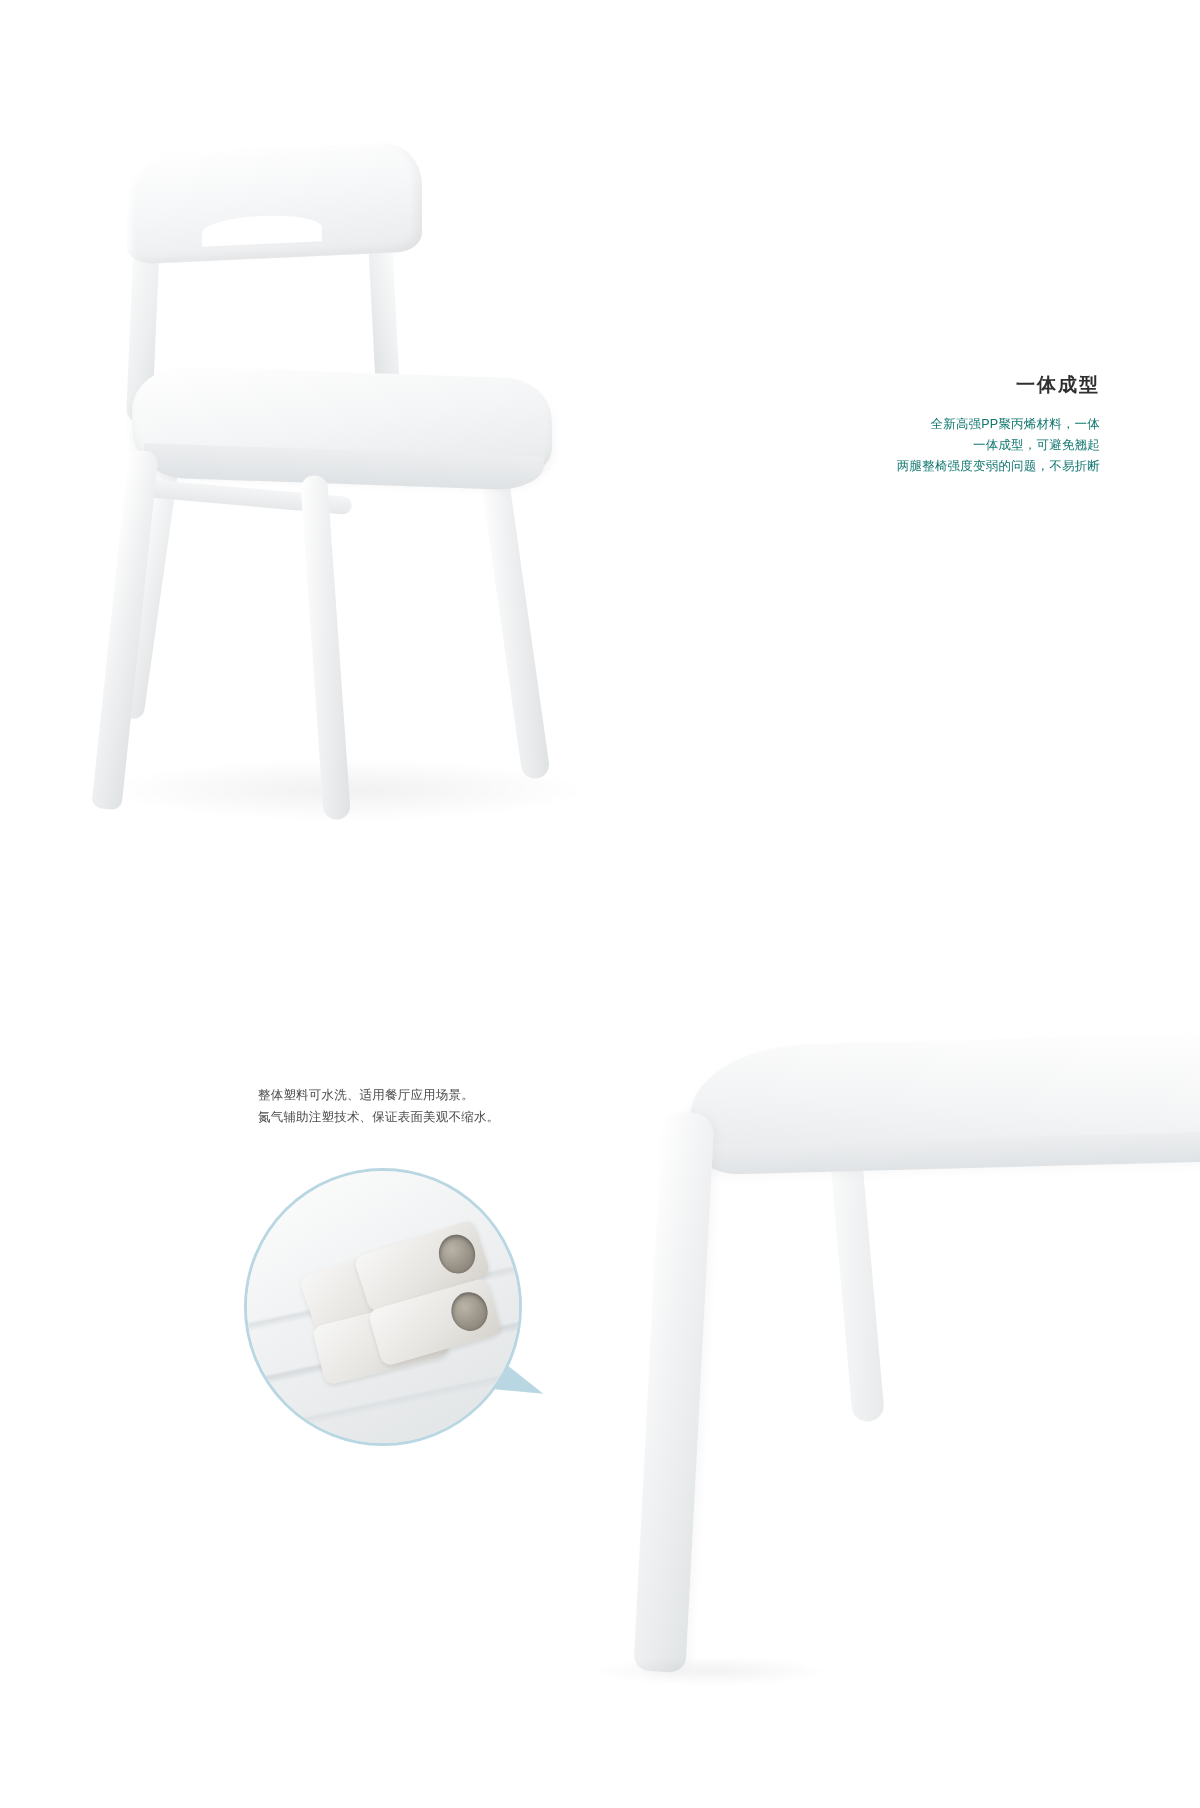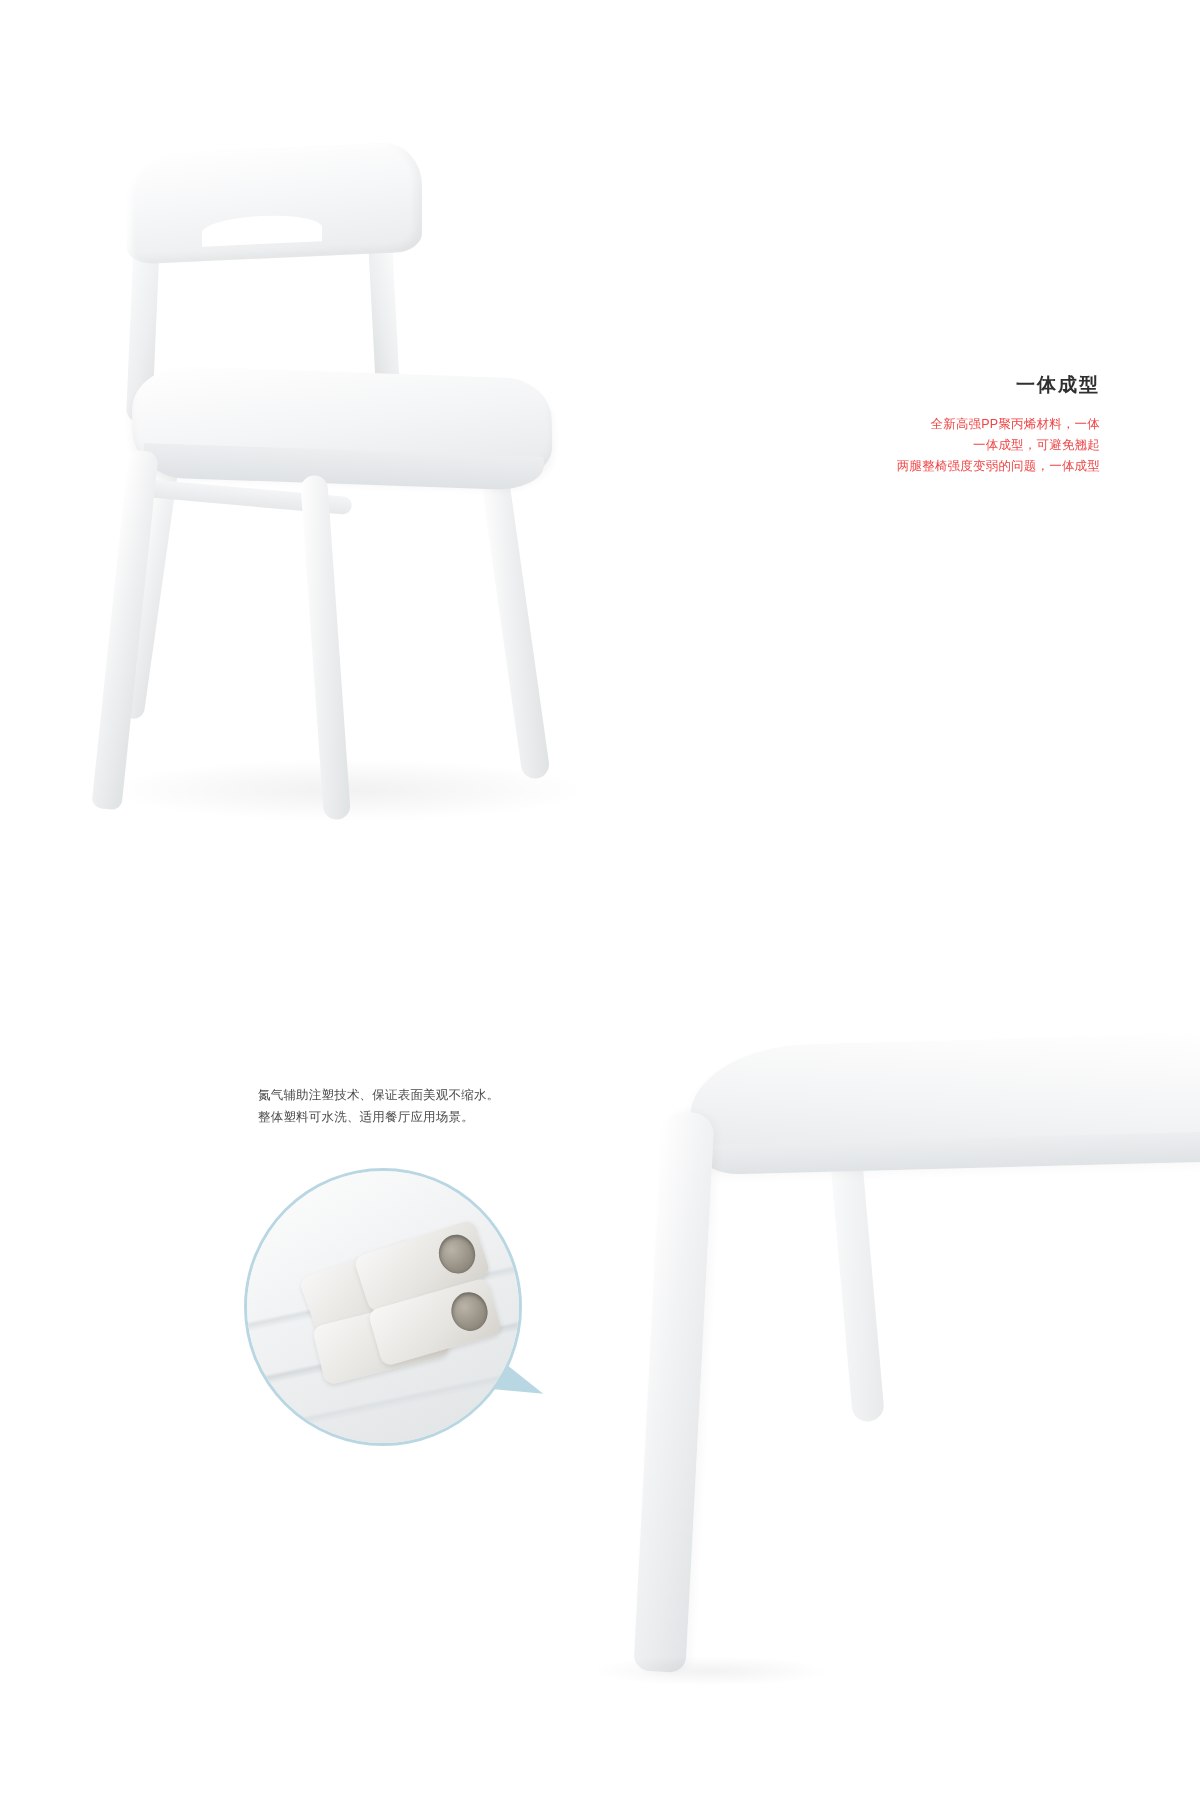--- a/index.html
+++ b/index.html
@@ -171,21 +171,21 @@
   .caption-top .title {
     font-size: 19px;
     font-weight: bold;
     letter-spacing: 2px;
     color: #2f2f2f;
     margin: 0 0 16px 0;
   }
   .caption-top .body {
     font-size: 12.5px;
     line-height: 21px;
-    color: #ef4444;
+    color: #0f766e;
     letter-spacing: 0.2px;
   }
 
   
   .section-bottom {
     position: absolute;
     left: 0; top: 1060px;
     width: 1200px;
     height: 748px;
   }
@@ -339,37 +339,37 @@
       <div class="leg-brace"></div>
       <div class="leg leg-front-left"></div>
       <div class="leg leg-front-right"></div>
     </div>
 
     <div class="caption-top">
       <div class="title">一体成型</div>
       <div class="body">
         <div>全新高强PP聚丙烯材料，一体</div>
         <div>一体成型，可避免翘起</div>
-        <div>两腿整椅强度变弱的问题，一体成型</div>
+        <div>两腿整椅强度变弱的问题，不易折断</div>
       </div>
     </div>
 
   </div>
 
   <div class="section-bottom">
     <div class="zoom-leg-2"></div>
     <div class="zoom-seat"></div>
     <div class="zoom-seat-lip"></div>
     <div class="zoom-leg"></div>
     <div class="zoom-shadow"></div>
   </div>
 
   <div class="caption-bottom">
+    <div>整体塑料可水洗、适用餐厅应用场景。</div>
     <div>氮气辅助注塑技术、保证表面美观不缩水。</div>
-    <div>整体塑料可水洗、适用餐厅应用场景。</div>
   </div>
 
   <div class="callout">
     <div class="callout-tail"></div>
     <div class="callout-ring">
       <div class="callout-bg"></div>
       <div class="tube tube-a">
           <div class="hole"></div>
         </div>
       <div class="tube tube-b">

